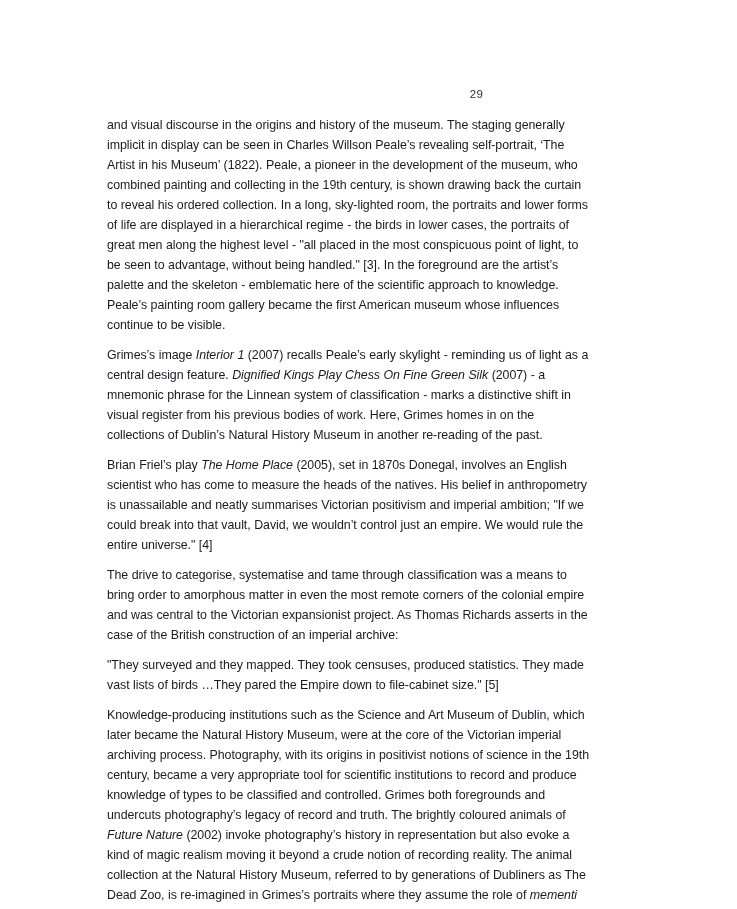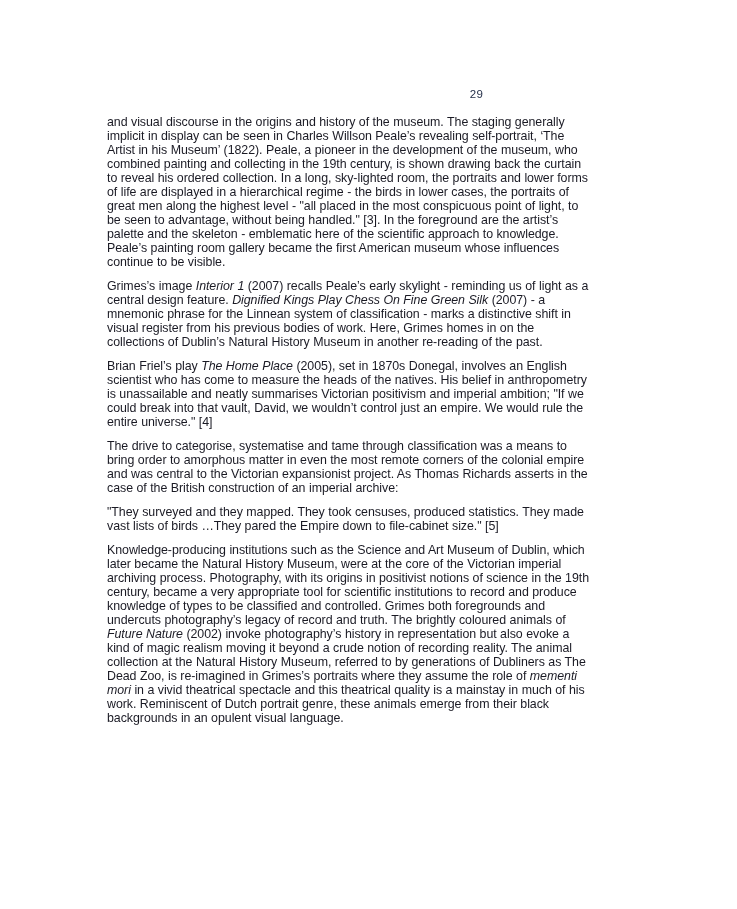--- a/index.html
+++ b/index.html
@@ -35,21 +35,21 @@
   }
   .text-column {
     position: absolute;
     left: 107px;
     top: 115px;
     width: 482px;
   }
   p.para {
     margin: 0 0 10px 0;
     font-size: 12.4px;
-    line-height: 14px;
+    line-height: 20px;
     text-align: left;
     letter-spacing: -0.05px;
     word-spacing: 0.1px;
     color: #1a1a24;
     -webkit-font-smoothing: antialiased;
   }
   p.para:last-child {
     margin-bottom: 0;
   }
   .quote-block {

